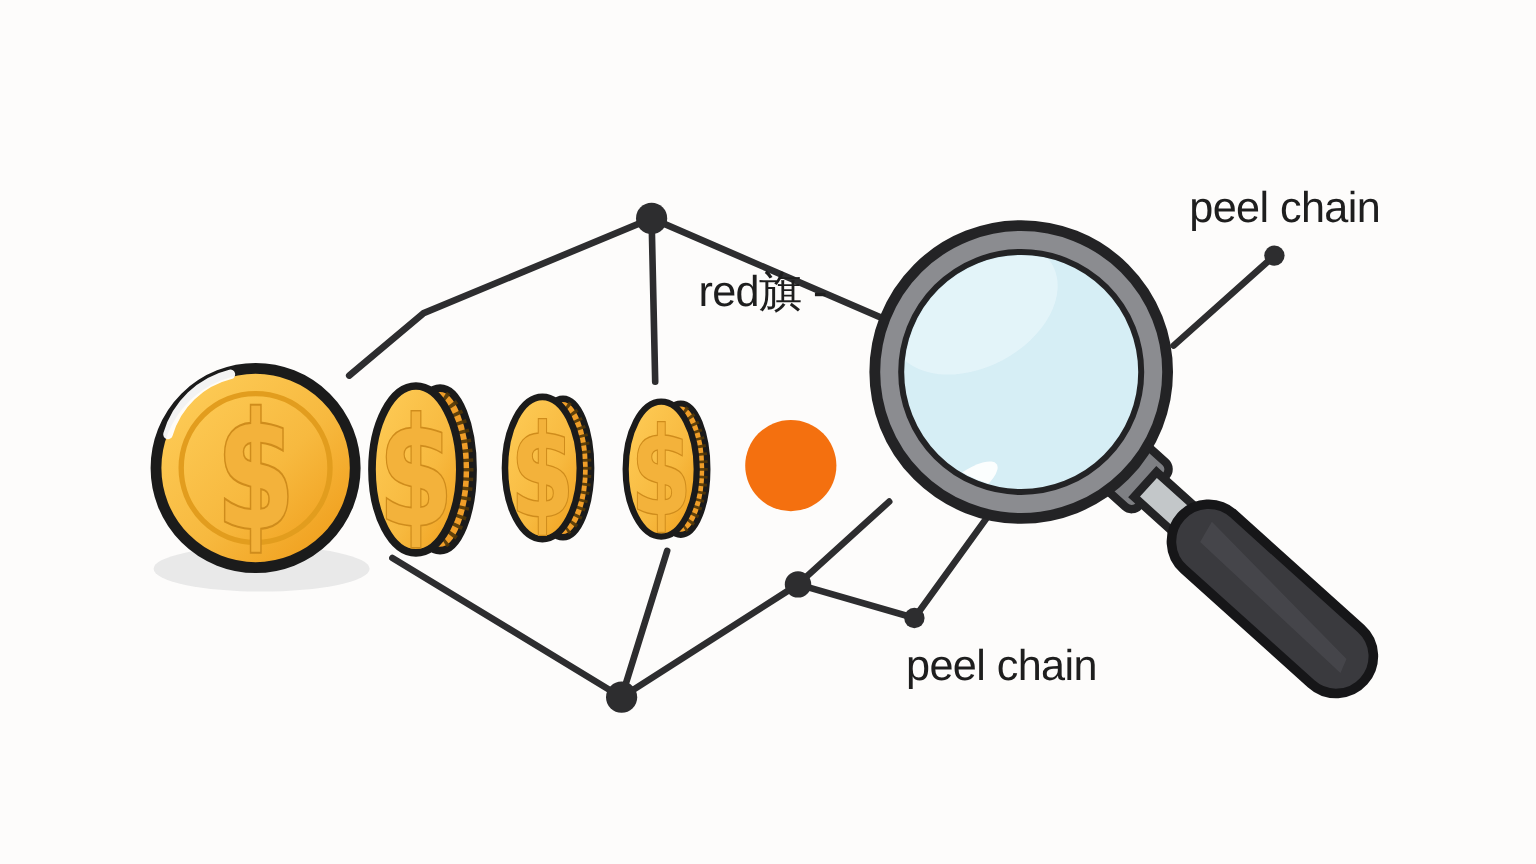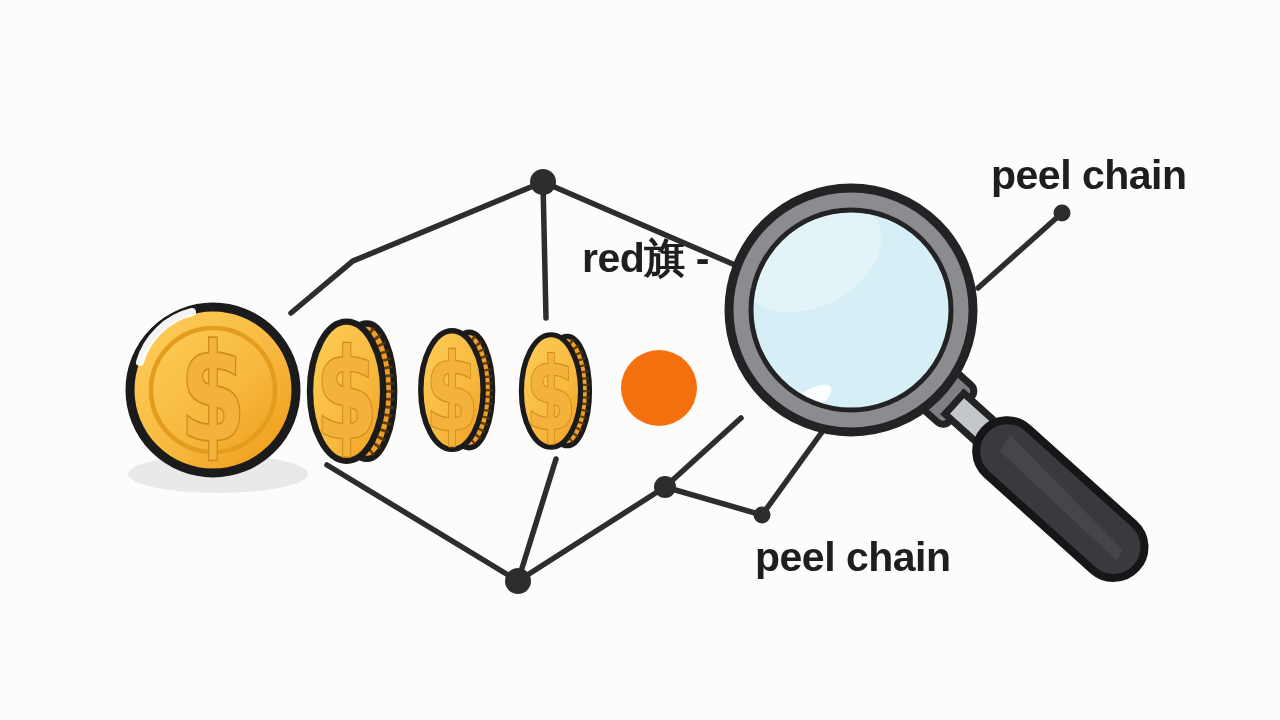--- a/index.html
+++ b/index.html
@@ -5,29 +5,29 @@
   html,body{margin:0;padding:0;}
   body{
     width:1280px;height:720px;overflow:hidden;
     background:var(--background-color,#fdfcfb);
     font-family:"Liberation Sans",sans-serif;
   }
   .stage{position:relative;width:1280px;height:720px;}
   .stage svg{position:absolute;left:0;top:0;}
   .label{
     position:absolute;
-    font-weight:700;
+    font-weight:400;
     color:var(--text-color,#1e1e1e);
     letter-spacing:-0.5px;
     white-space:nowrap;
-    font-size:41px;
+    font-size:36px;
     line-height:1;
   }
   .label-peel-top{left:991px;top:155px;}
-  .label-redflag{left:582px;top:238px;}
+  .label-redflag{left:582px;top:225px;}
   .label-peel-bottom{left:755px;top:537px;}
 </style>
 </head>
 <body>
 
 <div class="stage">
 
   <svg width="1280" height="720" viewBox="0 0 1280 720">
     <defs>
       <linearGradient id="bigCoinGrad" x1="0" y1="0" x2="1" y2="1">

